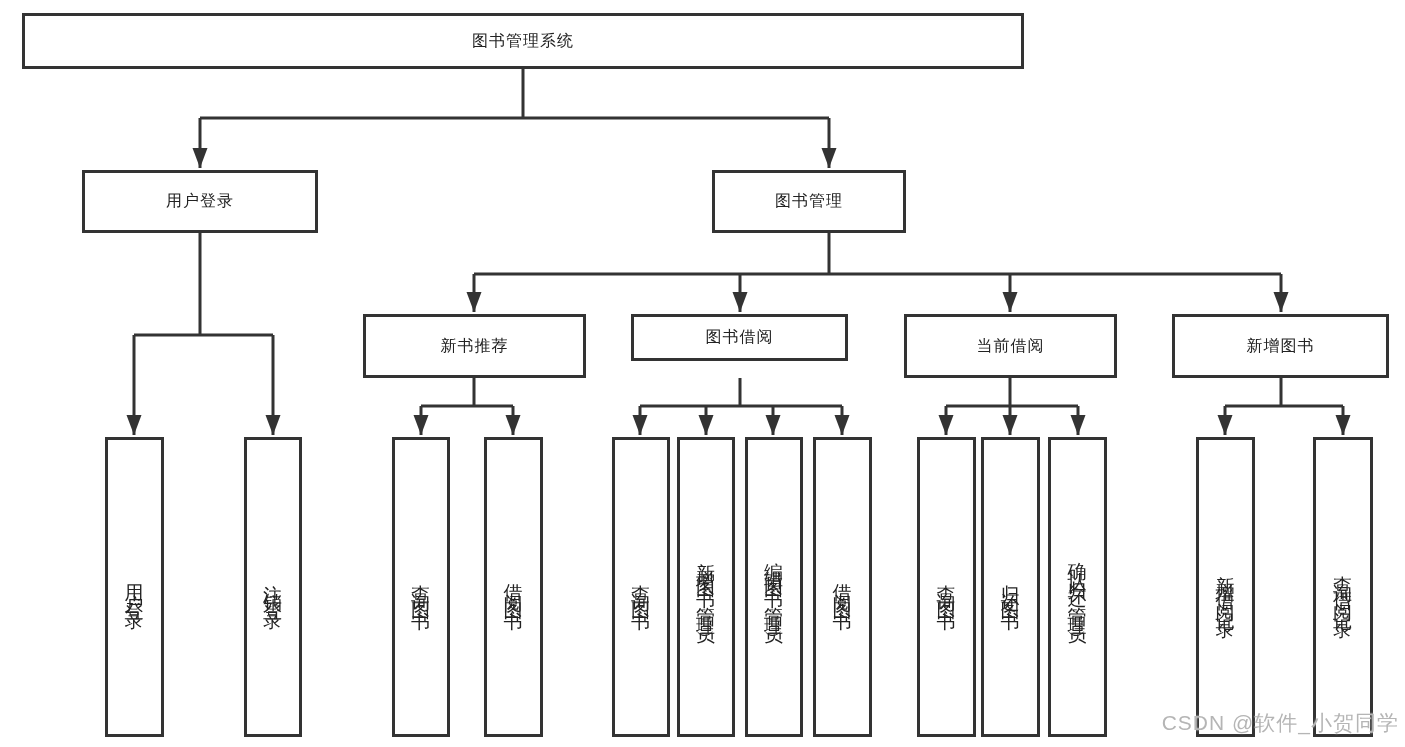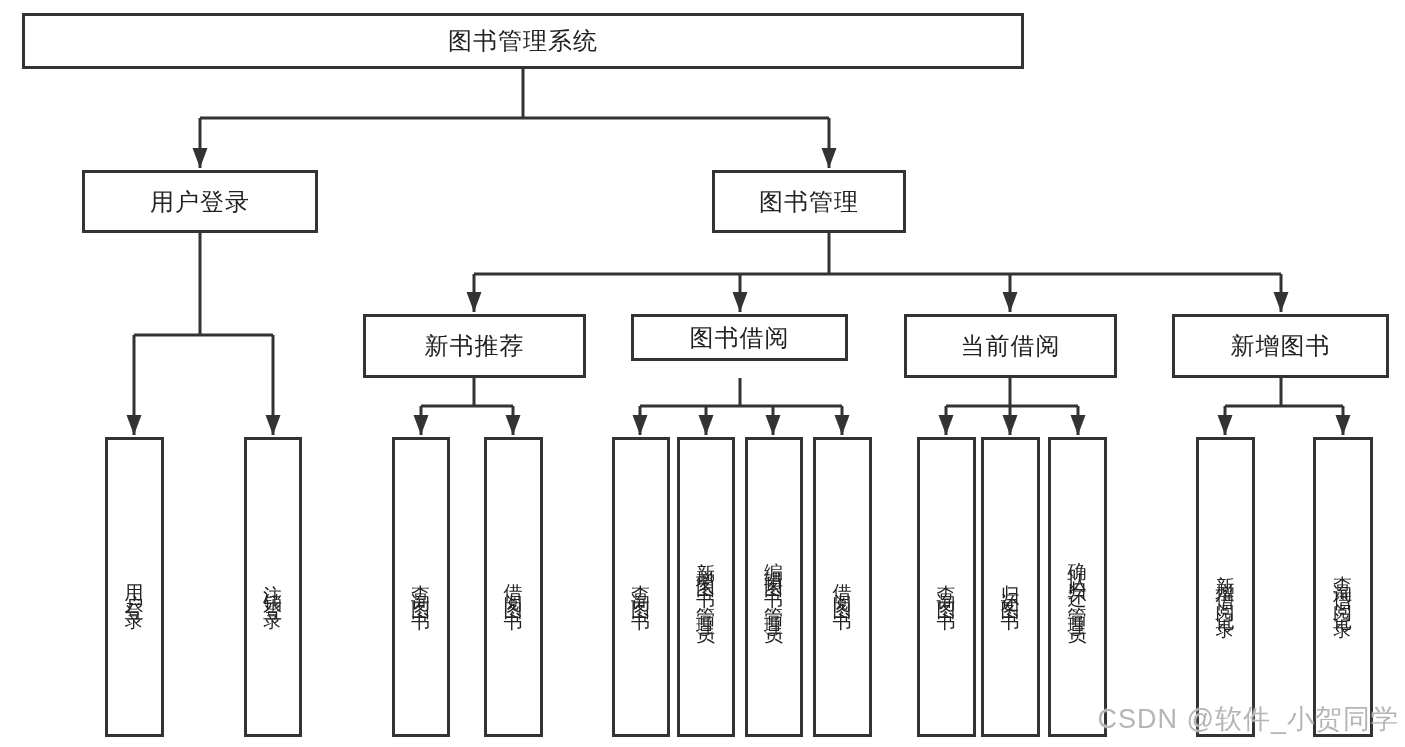--- a/index.html
+++ b/index.html
@@ -19,21 +19,21 @@
   }
   .node {
     position: absolute;
     box-sizing: border-box;
     border: 3px solid #333333;
     background: #ffffff;
     display: flex;
     align-items: center;
     justify-content: center;
     color: #222222;
-    font-size: 24px;
+    font-size: 16px;
     letter-spacing: 1px;
   }
   .leaf {
     position: absolute;
     box-sizing: border-box;
     border: 3px solid #333333;
     background: #ffffff;
     display: flex;
     align-items: center;
     justify-content: center;
@@ -66,21 +66,21 @@
   .l8  { left: 813px;  top: 437px; width: 59px; height: 300px; }
   .l9  { left: 917px;  top: 437px; width: 59px; height: 300px; }
   .l10 { left: 981px;  top: 437px; width: 59px; height: 300px; }
   .l11 { left: 1048px; top: 437px; width: 59px; height: 300px; }
   .l12 { left: 1196px; top: 437px; width: 59px; height: 300px; }
   .l13 { left: 1313px; top: 437px; width: 60px; height: 300px; }
   .watermark {
     position: absolute;
     right: 6px;
     bottom: 10px;
-    font-size: 27px;
+    font-size: 21px;
     color: #b5b5b5;
     text-shadow: 0 0 2px #ffffff;
     letter-spacing: 1px;
     z-index: 5;
     white-space: nowrap;
     text-align: right;
   }
 </style>
 </head>
 <body>

